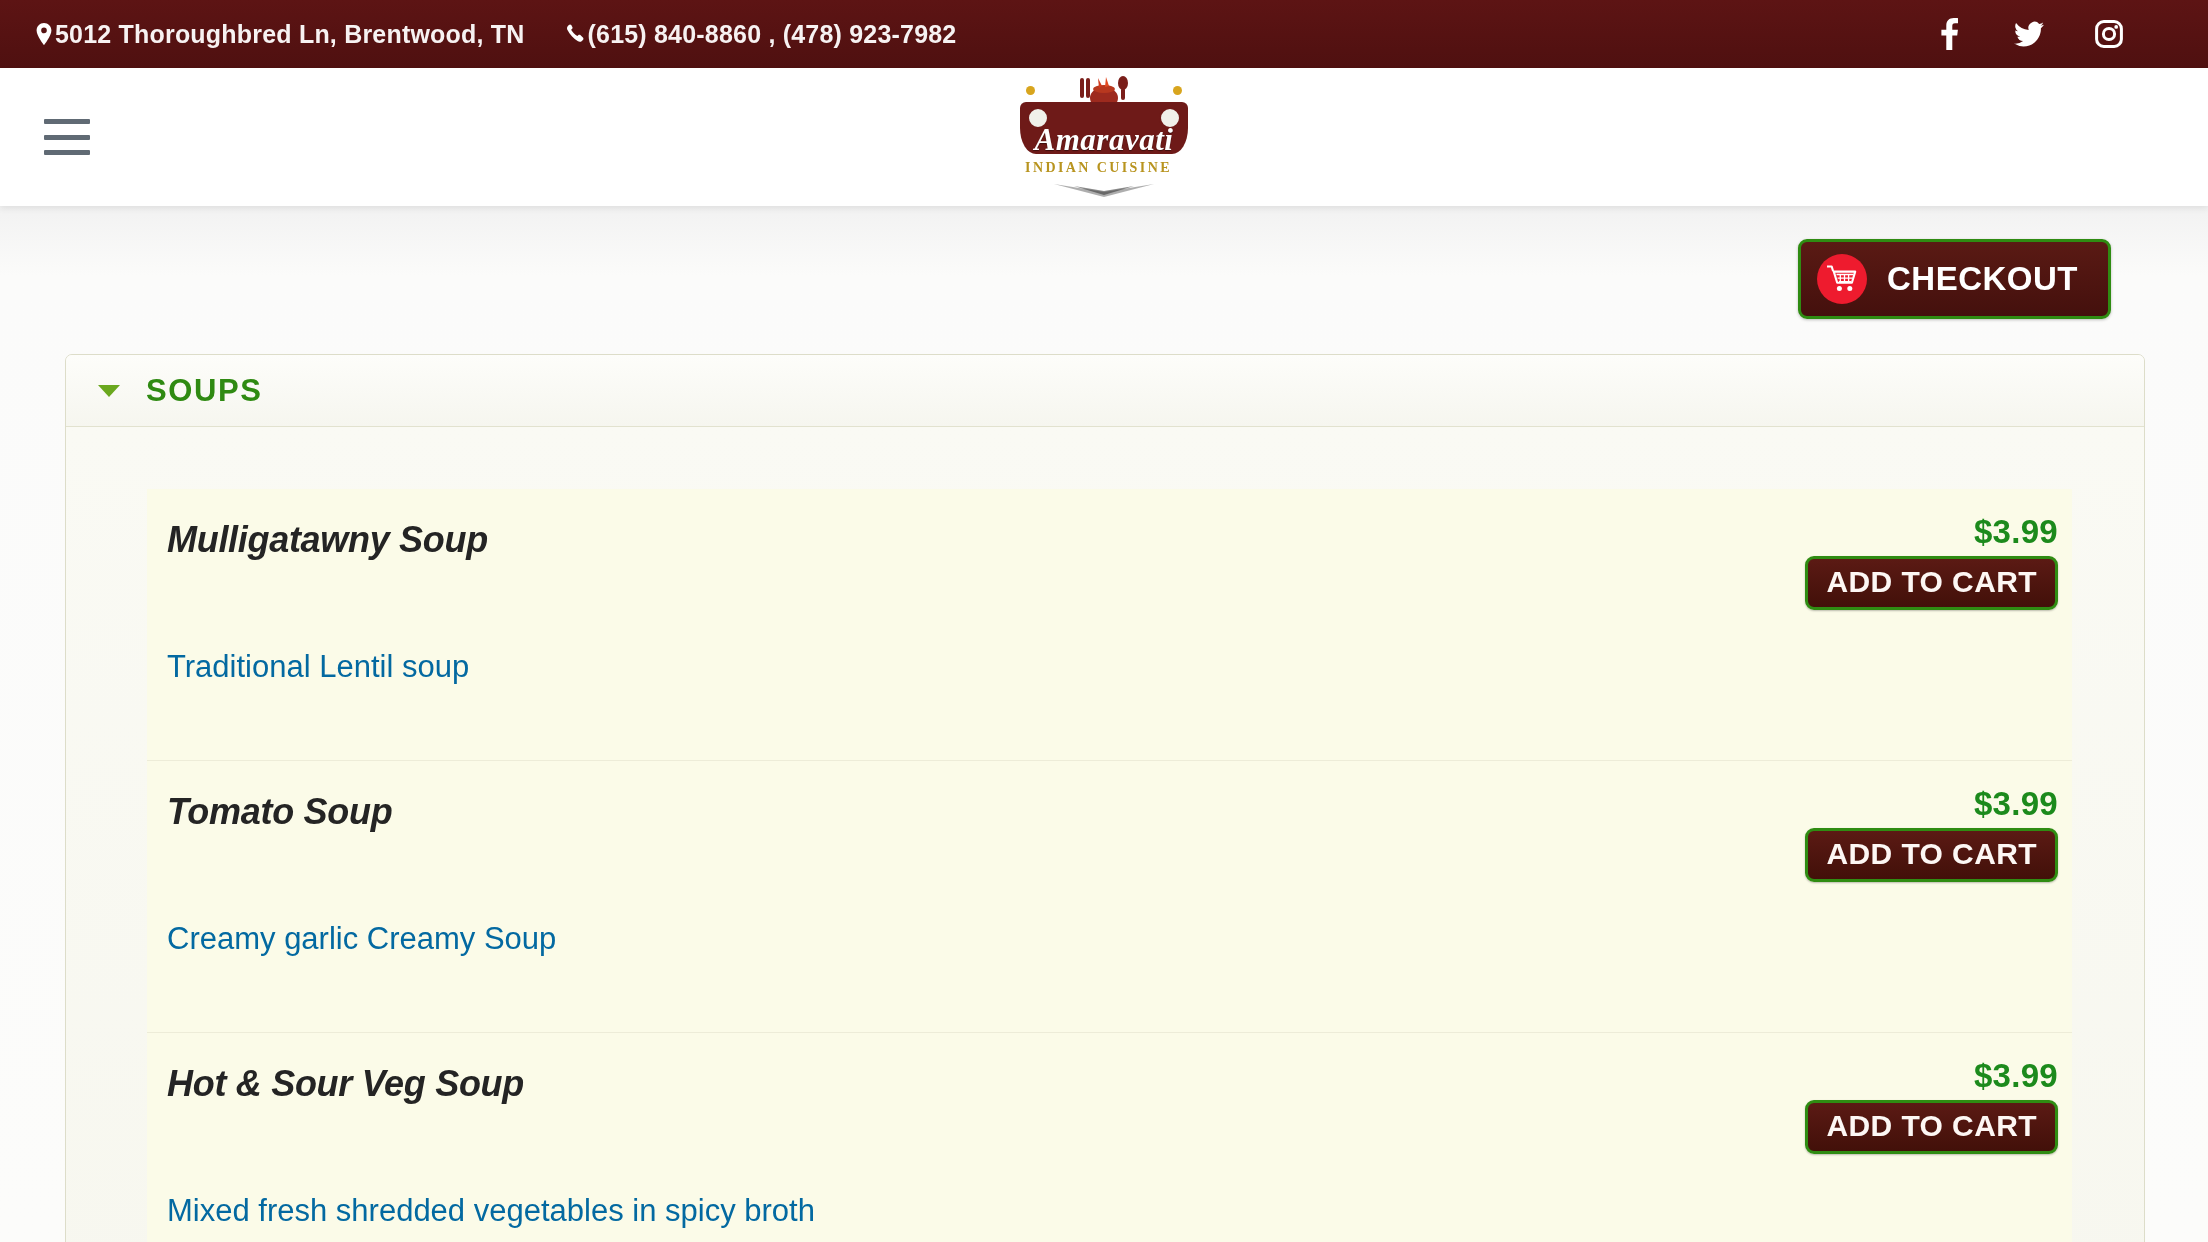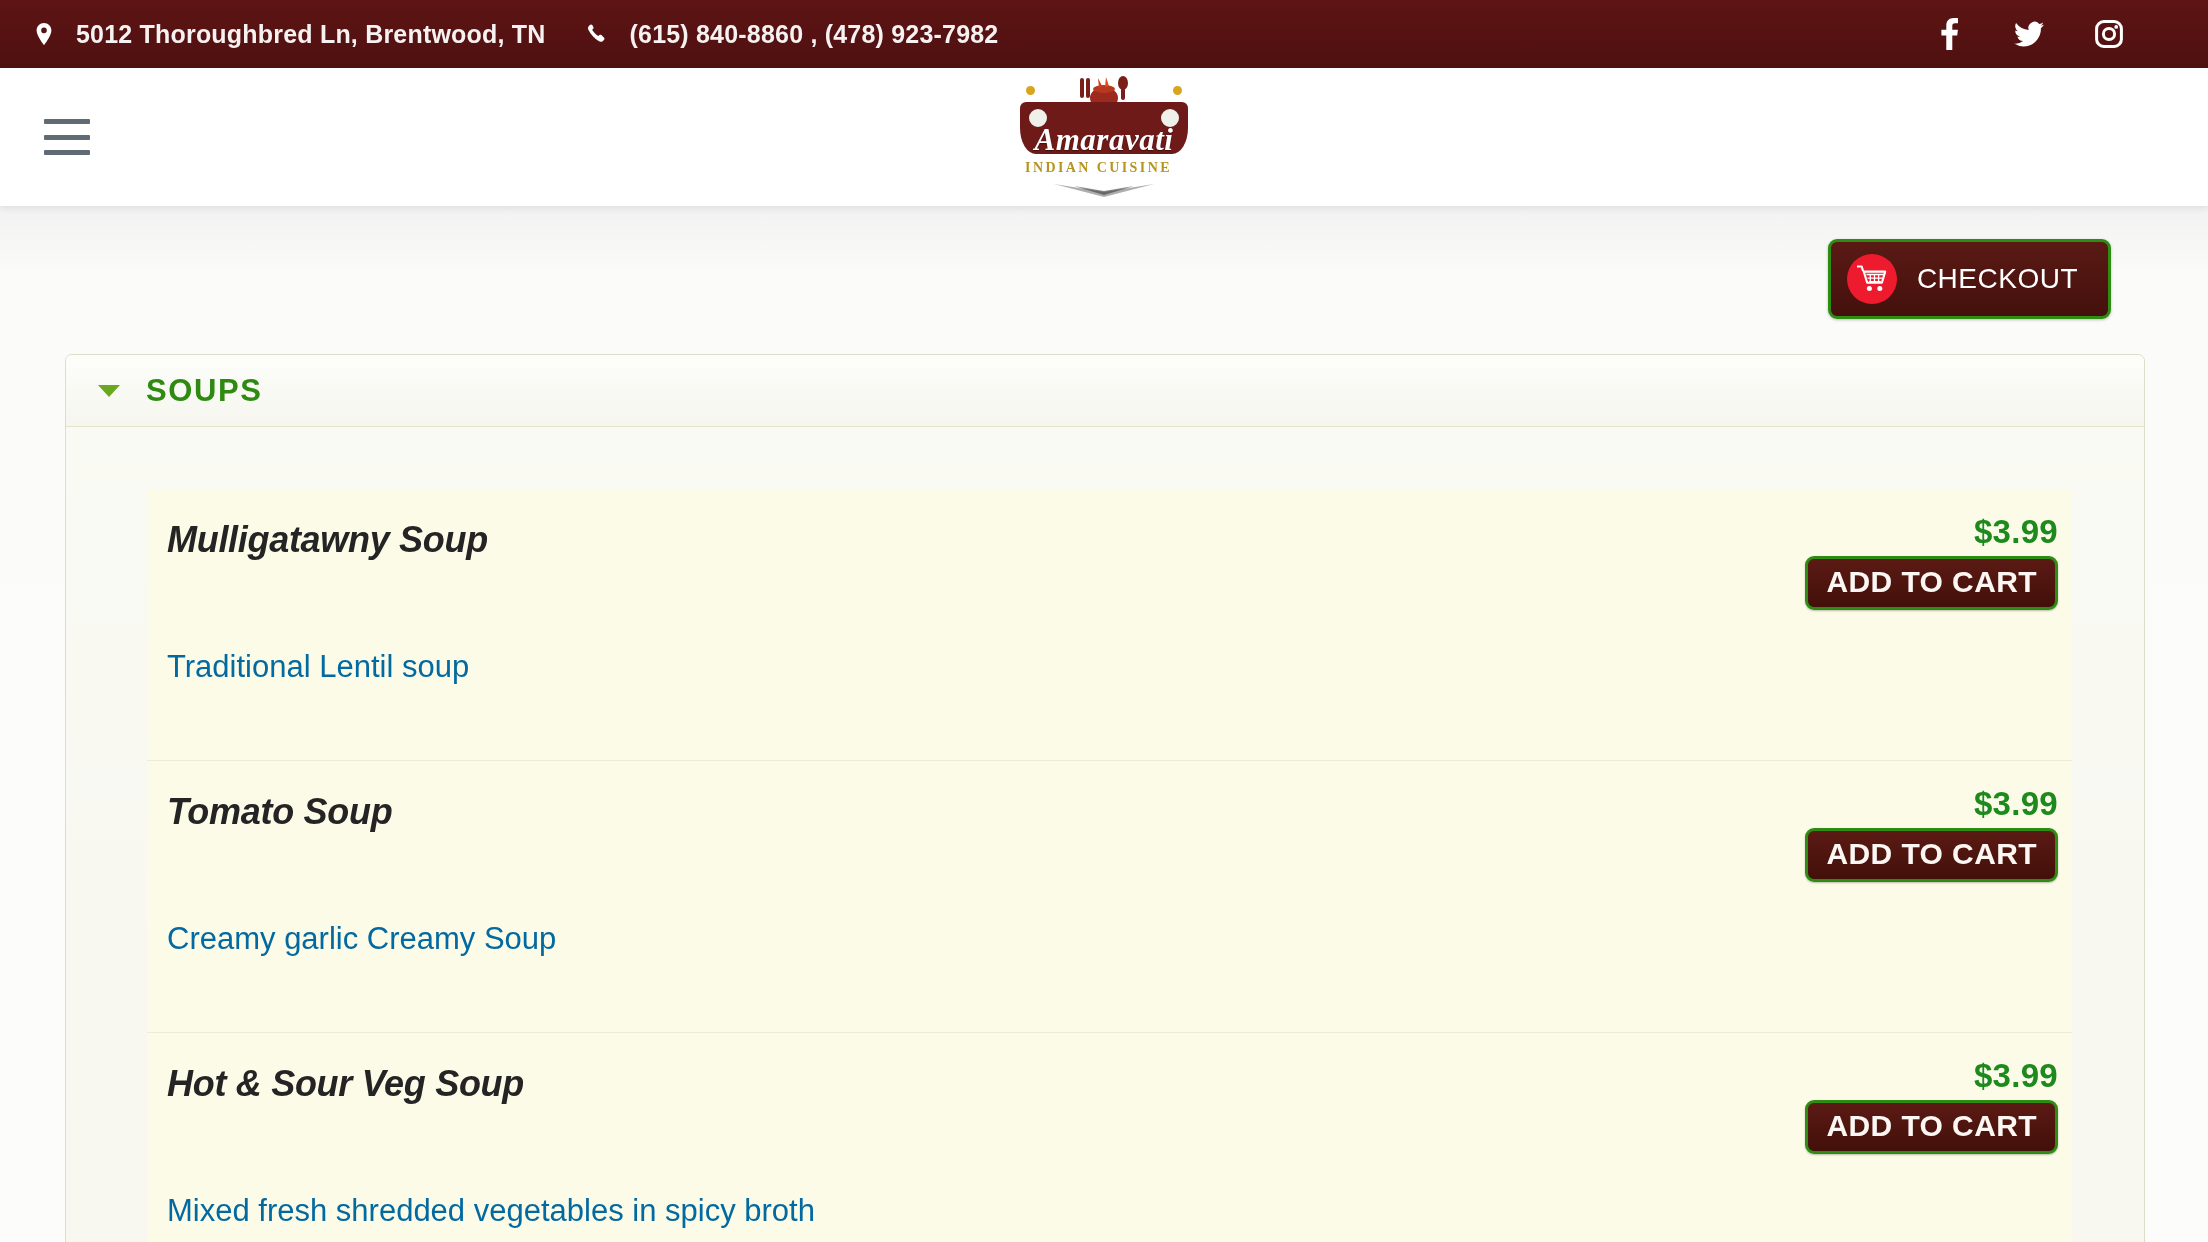--- a/index.html
+++ b/index.html
@@ -25,21 +25,21 @@
   }
   .topbar-left {
     display: flex;
     align-items: center;
     padding-left: 34px;
     gap: 42px;
   }
   .contact-item {
     display: flex;
     align-items: center;
-    gap: 22px;
+    gap: 1px;
     color: #f7f2f2;
     font-size: 25px;
     font-weight: 700;
     letter-spacing: 0.2px;
     white-space: nowrap;
   }
   .contact-item .glyph {
     display: inline-flex;
     align-items: center;
     justify-content: center;
@@ -208,22 +208,22 @@
     border-radius: 50%;
     background: #ee1b2e;
     display: flex;
     align-items: center;
     justify-content: center;
     flex: none;
   }
   .cart-badge svg { display: block; }
   .checkout-label {
     color: #ffffff;
-    font-size: 28px;
-    font-weight: 400;
+    font-size: 33px;
+    font-weight: 700;
     letter-spacing: 0.5px;
     white-space: nowrap;
   }
 
   
   .panel {
     position: absolute;
     top: 148px;
     left: 65px;
     width: 2080px;

